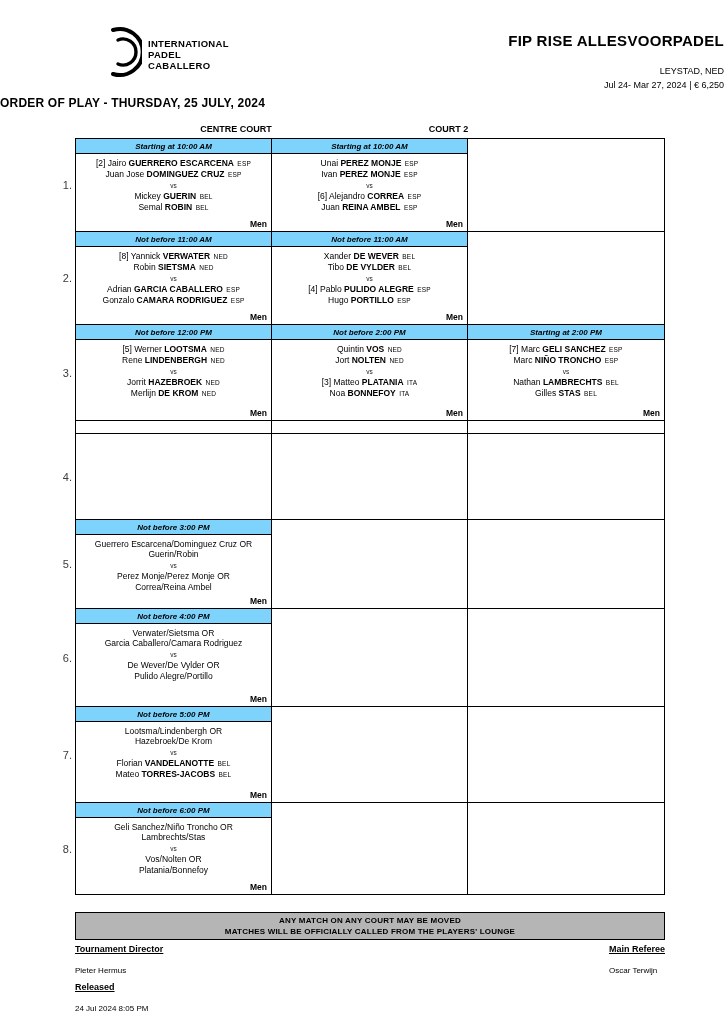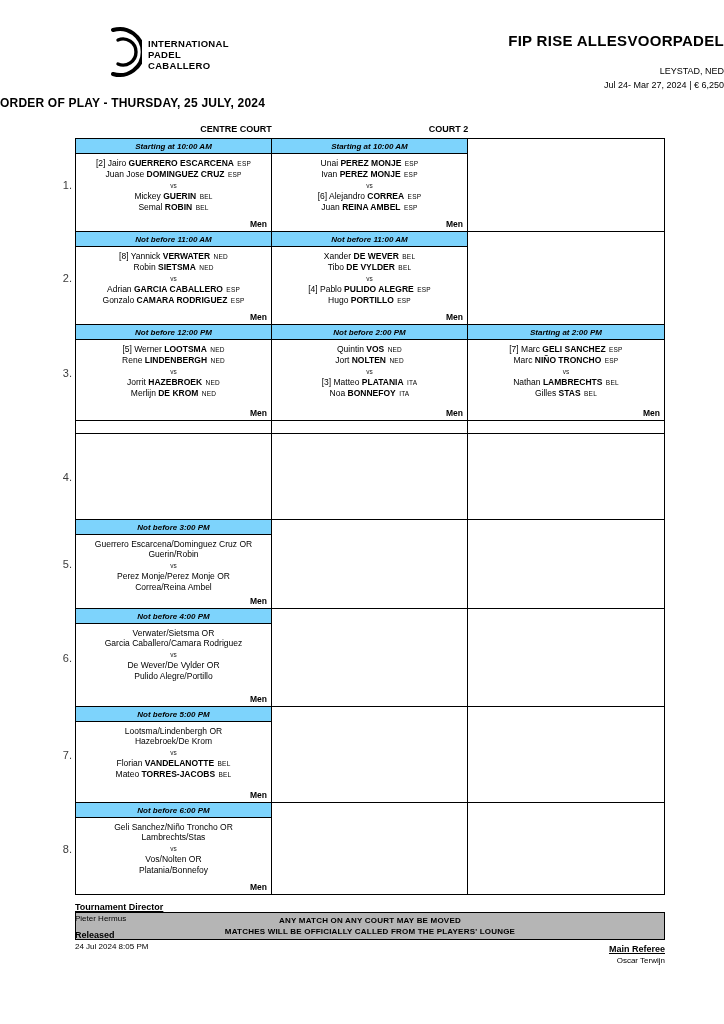--- a/index.html
+++ b/index.html
@@ -30,24 +30,24 @@
   .line{font-size:8.5px;line-height:10.8px}
   .line .last{font-weight:bold}
   .line .ctry{font-size:6.5px;vertical-align:.5px;letter-spacing:.2px}
   .line.vs{font-size:6.5px;color:#222;line-height:9px;padding:1px 0}
   .line .or{font-weight:normal}
   .cat{position:absolute;right:4px;bottom:2px;font-size:8.5px;font-weight:bold}
 
   .notice{position:absolute;left:75px;top:912px;width:590px;background:#b5b5b5;border:1px solid #000;text-align:center;padding:3px 15px 2px}
   .notice-line{font-size:8px;font-weight:bold;line-height:10.5px;letter-spacing:.2px}
 
-  .footer-left{position:absolute;left:75px;top:902px}
-  .footer-right{position:absolute;right:59px;top:944px;text-align:right}
+  .footer-left{position:absolute;left:75px;top:944px}
+  .footer-right{position:absolute;right:59px;top:944px;text-align:left}
   .f-label{font-size:9px;font-weight:bold;text-decoration:underline}
-  .f-value{font-size:8px;margin-top:2px}
+  .f-value{font-size:8px;margin-top:12px}
   .f-gap{height:7px}
 </style>
 </head>
 <body>
 
 <div class="page">
 
   <div class="logo">
     <span>
       <svg width="40" height="52" viewBox="0 0 40 52" aria-hidden="true">

